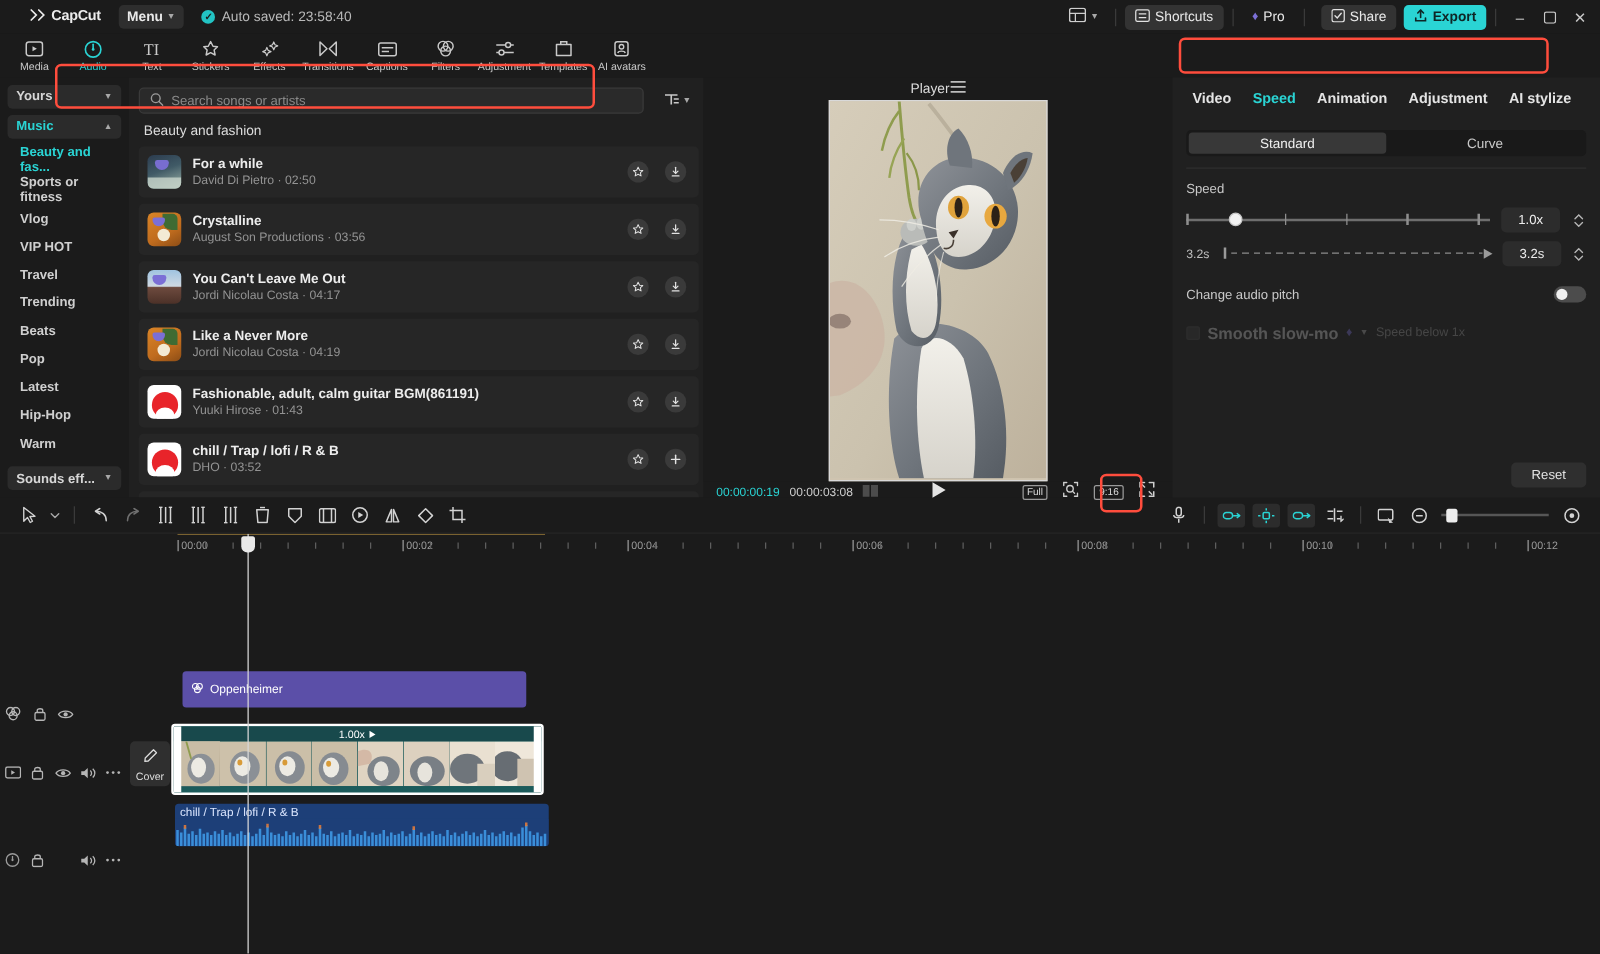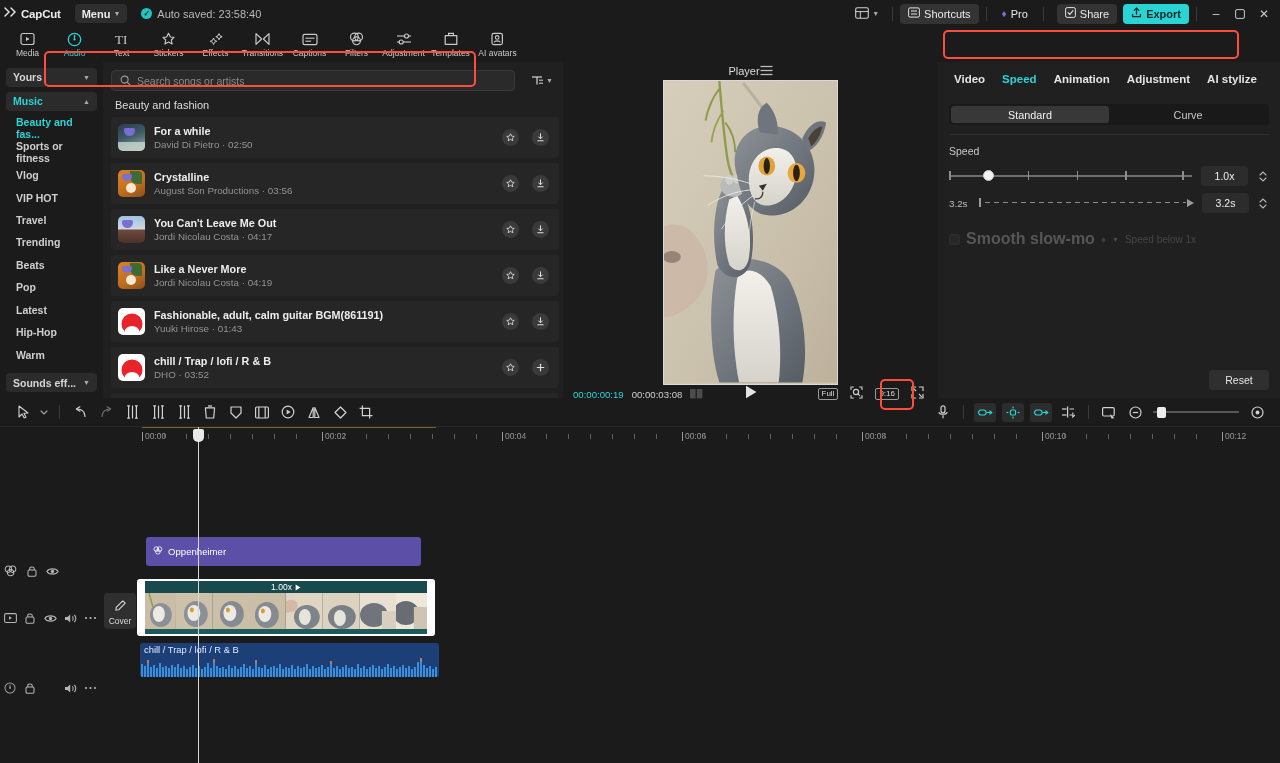--- a/index.html
+++ b/index.html
@@ -11,21 +11,21 @@
     overflow: hidden;
     -webkit-font-smoothing: antialiased;
   }
   .app { position: relative; width: 1280px; height: 763px; display: flex; flex-direction: column; }
 
   
   .topbar {
     height: 27px; background: #1b1b1b; display: flex; align-items: center;
     flex: 0 0 27px; position: relative;
   }
-  .logo-wrap { display: flex; align-items: flex-end; gap: 4px; padding-left: 4px; }
+  .logo-wrap { display: flex; align-items: flex-start; gap: 4px; padding-left: 24px; }
   .logo-glyph { font-size: 11px; color: #e8e8e8; letter-spacing: -0.5px; }
   .logo-text { font-size: 11.5px; font-weight: bold; color: #ececec; letter-spacing: -0.2px; }
   .menu-btn {
     margin-left: 14px; background: #2e2e2e; border-radius: 4px;
     height: 19px; padding: 0 7px; display: flex; align-items: center; gap: 3px;
     font-size: 11px; color: #eaeaea; font-weight: bold;
   }
   .caret { font-size: 7px; color: #a8a8a8; }
   .autosave { margin-left: 14px; display: flex; align-items: center; gap: 5px; font-size: 11px; color: #b9b9b9; }
   .check-dot {
@@ -176,21 +176,21 @@
   .dash-head {
     position: absolute; right: 0; top: 1.5px; width: 0; height: 0;
     border-left: 7px solid #9a9a9a; border-top: 4px solid transparent; border-bottom: 4px solid transparent;
   }
   .toggle-row { display: flex; align-items: center; justify-content: space-between; padding: 0 11px; margin-top: 16px; }
   .toggle-row .tl { font-size: 10.5px; color: #c9c9c9; }
   .switch { width: 26px; height: 13px; border-radius: 7px; background: #4c4c4c; position: relative; }
   .switch .dot { position: absolute; top: 2px; left: 2px; width: 9px; height: 9px; border-radius: 50%; background: #f0f0f0; }
   .slowmo-row { display: flex; align-items: center; gap: 6px; padding: 0 11px; margin-top: 17px; opacity: 0.30; }
   .chk { width: 11px; height: 11px; border-radius: 2px; background: #3c3c3c; border: 1px solid #4a4a4a; }
-  .slowmo-label { font-size: 16px; font-weight: bold; color: #cfcfcf; }
+  .slowmo-label { font-size: 13px; font-weight: bold; color: #cfcfcf; }
   .gem { color: #7b6fd6; font-size: 10px; }
   .slowmo-note { font-size: 10px; color: #9a9a9a; }
   .reset-btn {
     position: absolute; right: 11px; bottom: 8px; width: 60px; height: 20px;
     background: #2f2f2f; border-radius: 4px; display: flex; align-items: center;
     justify-content: center; font-size: 10.5px; color: #e4e4e4;
   }
 
   
   .tl-toolbar {
@@ -826,20 +826,26 @@
         <div class="stepper">
           <svg width="8" height="5" viewBox="0 0 8 5">
               <path d="M1 4 L4 1 L7 4" stroke="#b5b5b5" stroke-width="1.1" fill="none" stroke-linecap="round"></path>
             </svg>
           <svg width="8" height="5" viewBox="0 0 8 5">
               <path d="M1 1 L4 4 L7 1" stroke="#b5b5b5" stroke-width="1.1" fill="none" stroke-linecap="round"></path>
             </svg>
         </div>
       </div>
 
+      <div class="toggle-row">
+        <span class="tl">Change audio pitch</span>
+        <span class="switch">
+            <span class="dot"></span>
+          </span>
+      </div>
 
       <div class="slowmo-row">
         <span class="chk"></span>
         <span class="slowmo-label">Smooth slow-mo</span>
         <span class="gem">♦</span>
         <span class="caret">▼</span>
         <span class="slowmo-note">Speed below 1x</span>
       </div>
 
       <div class="reset-btn">Reset</div>

